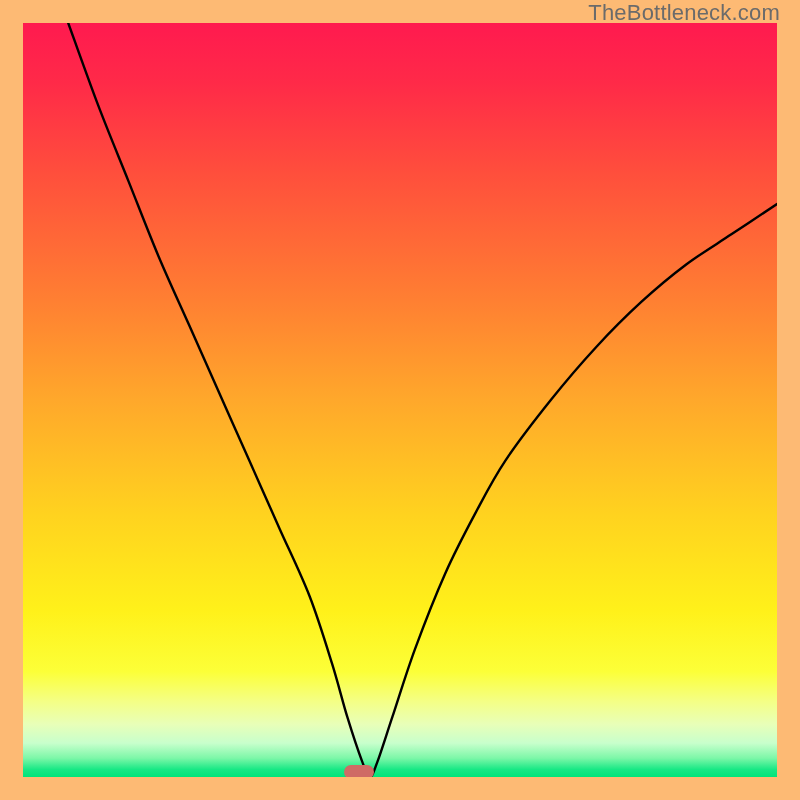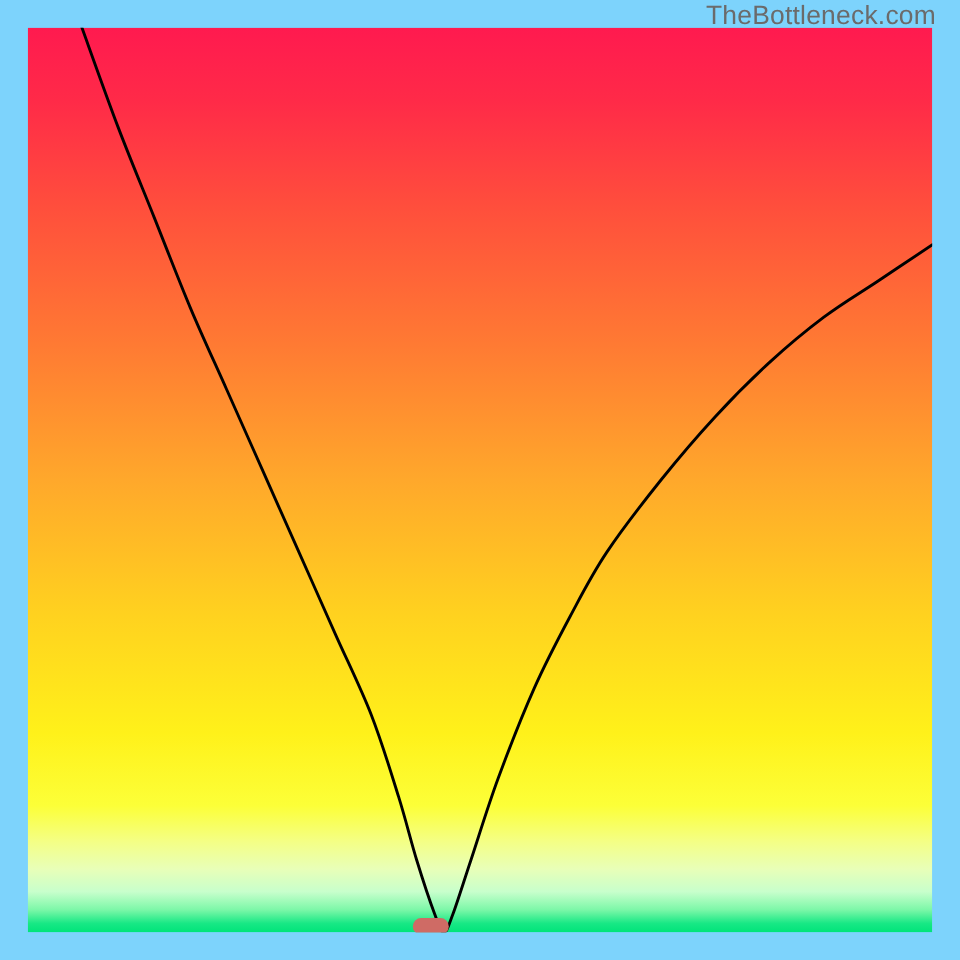--- a/index.html
+++ b/index.html
@@ -8,21 +8,21 @@
     width: 800px;
     height: 800px;
     overflow: hidden;
     background: #000;
     font-family: Arial, Helvetica, sans-serif;
   }
   .frame {
     position: relative;
     width: 800px;
     height: 800px;
-    background: #7dd3fc;
+    background: #fdba74;
   }
   .plot-area {
     position: absolute;
     left: 23px;
     top: 23px;
     width: 754px;
     height: 754px;
     overflow: hidden;
   }
   .gradient-bg {

